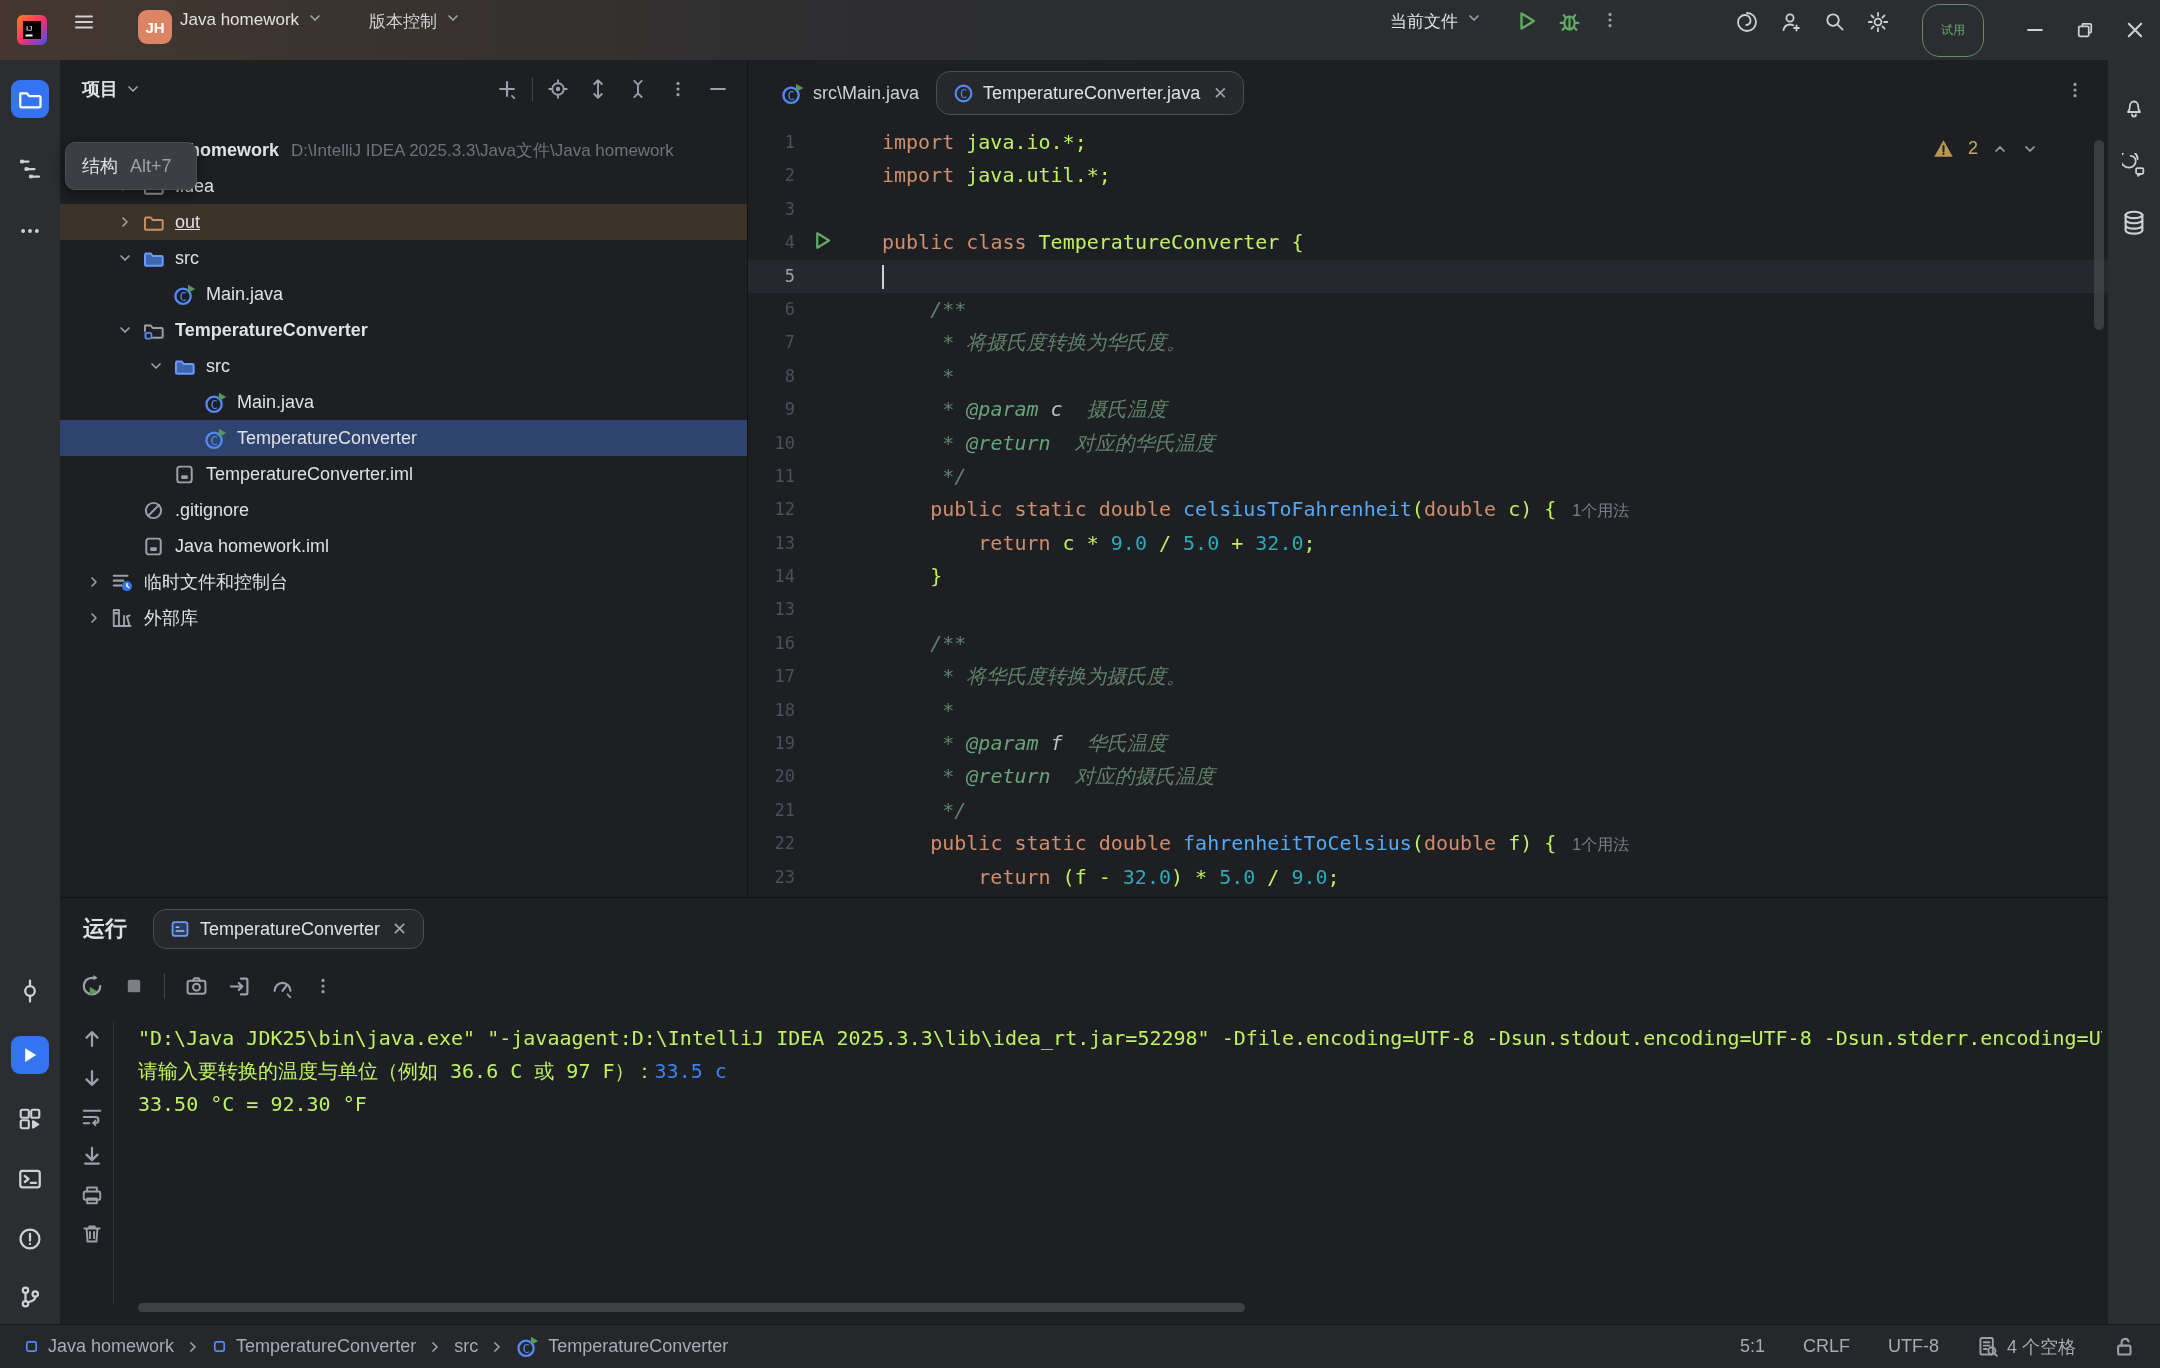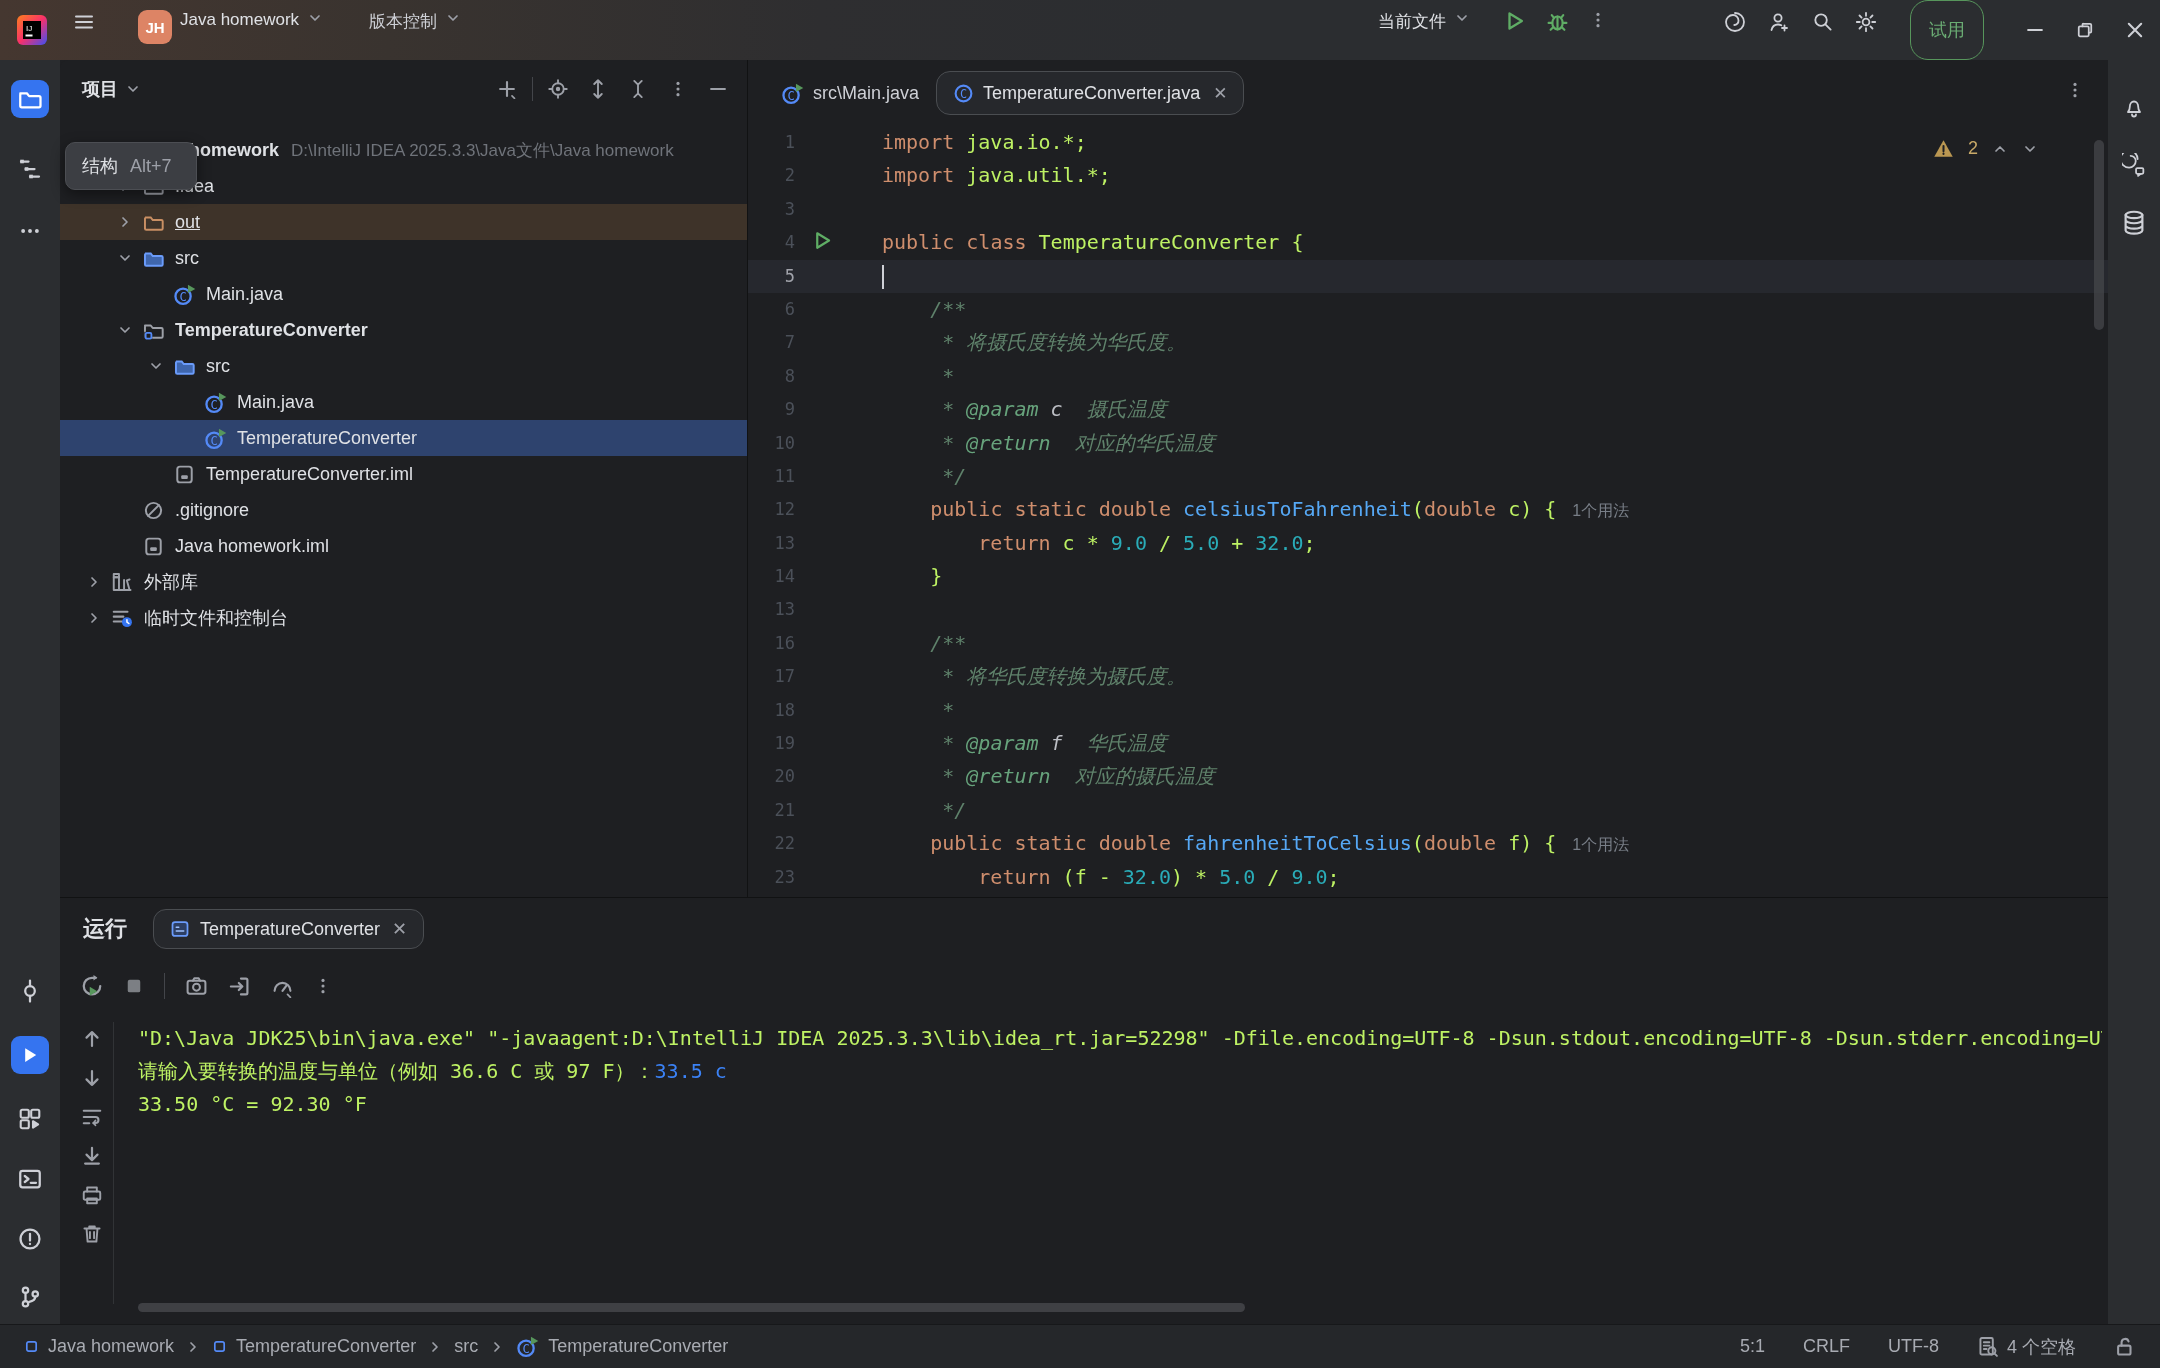--- a/index.html
+++ b/index.html
@@ -10,21 +10,21 @@
   
   .titlebar { position:absolute; left:0; top:0; width:2160px; height:60px;
     background:linear-gradient(90deg,#453730 0%,#39332f 18%,#2e2e30 38%,#2b2d30 55%,#2b2d30 100%);
     display:flex; align-items:center; font-size:17px; color:#dfe1e5; }
   .tb-item { display:flex; align-items:flex-start; gap:8px; height:40px; padding:0 10px; border-radius:8px; }
   .icon { display:inline-flex; align-items:center; justify-content:center; }
   .icon svg { display:block; }
   .badge-jh { width:34px; height:34px; border-radius:9px; background:#dd8465; color:#fff;
     font-weight:bold; font-size:15px; display:flex; align-items:center; justify-content:center; }
   .trial-pill { border:1.5px solid #57965c; color:#6aab73; border-radius:18px;
-    padding:17px 18px; font-size:18px; margin-left:22px; }
+    padding:17px 18px; font-size:12px; margin-left:22px; }
   .win-btn { width:50px; height:60px; display:flex; align-items:center; justify-content:center; color:#ced0d6; }
 
   
   .strip-l { position:absolute; left:0; top:60px; width:60px; height:1264px; background:#2b2d30; }
   .strip-r { position:absolute; right:0; top:60px; width:52px; height:1264px; background:#2b2d30; }
   .strip-ic { position:absolute; left:50%; transform:translateX(-50%); width:38px; height:38px;
     border-radius:9px; display:flex; align-items:center; justify-content:center; color:#ced0d6; }
   .strip-ic.active { background:#3574f0; color:#fff; }
 
   
@@ -551,41 +551,41 @@
           </span>
           <span class="tr-lbl">Java homework.iml</span>
         </div>
         <div class="tr-row" style="padding-left: 24px;">
           <span class="tr-chev">
             <svg width="16" height="16" viewBox="0 0 16 16" fill="none" stroke="#9da0a8" stroke-width="1.7" stroke-linecap="round" stroke-linejoin="round">
               <path d="M6 4l4 4-4 4"></path>
             </svg>
           </span>
           <span class="tr-ic">
-            <svg width="22" height="22" viewBox="0 0 16 16" fill="none" stroke="#9da0a8" stroke-width="1.4" stroke-linecap="round" stroke-linejoin="round">
-              <path d="M2 13.8V4.5M2 13.8h12.2M5.8 13.8V4.5M2 4.5h3.8M9.5 13.8V6.5M13.5 13.8l-2-7 2-.6"></path>
-              <rect x="2" y="2.2" width="3.8" height="2.3"></rect>
-            </svg>
-          </span>
-          <span class="tr-lbl">外部库</span>
+            <svg width="22" height="22" viewBox="0 0 16 16">
+              <path d="M2 3.5h10M2 7h7M2 10.5h6" fill="none" stroke="#9da0a8" stroke-width="1.5" stroke-linecap="round" stroke-linejoin="round"></path>
+              <circle cx="11.6" cy="11" r="3.6" fill="#3574f0"></circle>
+              <path d="M11.6 9.2V11l1.4 1" stroke="#fff" stroke-width="1.1" fill="none" stroke-linecap="round"></path>
+            </svg>
+          </span>
+          <span class="tr-lbl">临时文件和控制台</span>
         </div>
         <div class="tr-row" style="padding-left: 24px;">
           <span class="tr-chev">
             <svg width="16" height="16" viewBox="0 0 16 16" fill="none" stroke="#9da0a8" stroke-width="1.7" stroke-linecap="round" stroke-linejoin="round">
               <path d="M6 4l4 4-4 4"></path>
             </svg>
           </span>
           <span class="tr-ic">
-            <svg width="22" height="22" viewBox="0 0 16 16">
-              <path d="M2 3.5h10M2 7h7M2 10.5h6" fill="none" stroke="#9da0a8" stroke-width="1.5" stroke-linecap="round" stroke-linejoin="round"></path>
-              <circle cx="11.6" cy="11" r="3.6" fill="#3574f0"></circle>
-              <path d="M11.6 9.2V11l1.4 1" stroke="#fff" stroke-width="1.1" fill="none" stroke-linecap="round"></path>
-            </svg>
-          </span>
-          <span class="tr-lbl">临时文件和控制台</span>
+            <svg width="22" height="22" viewBox="0 0 16 16" fill="none" stroke="#9da0a8" stroke-width="1.4" stroke-linecap="round" stroke-linejoin="round">
+              <path d="M2 13.8V4.5M2 13.8h12.2M5.8 13.8V4.5M2 4.5h3.8M9.5 13.8V6.5M13.5 13.8l-2-7 2-.6"></path>
+              <rect x="2" y="2.2" width="3.8" height="2.3"></rect>
+            </svg>
+          </span>
+          <span class="tr-lbl">外部库</span>
         </div>
       </div>
   </div>
 
   <div class="tooltip">
     <span>结构</span>
     <span class="kbd">Alt+7</span>
   </div>
 
   <div class="editor">

